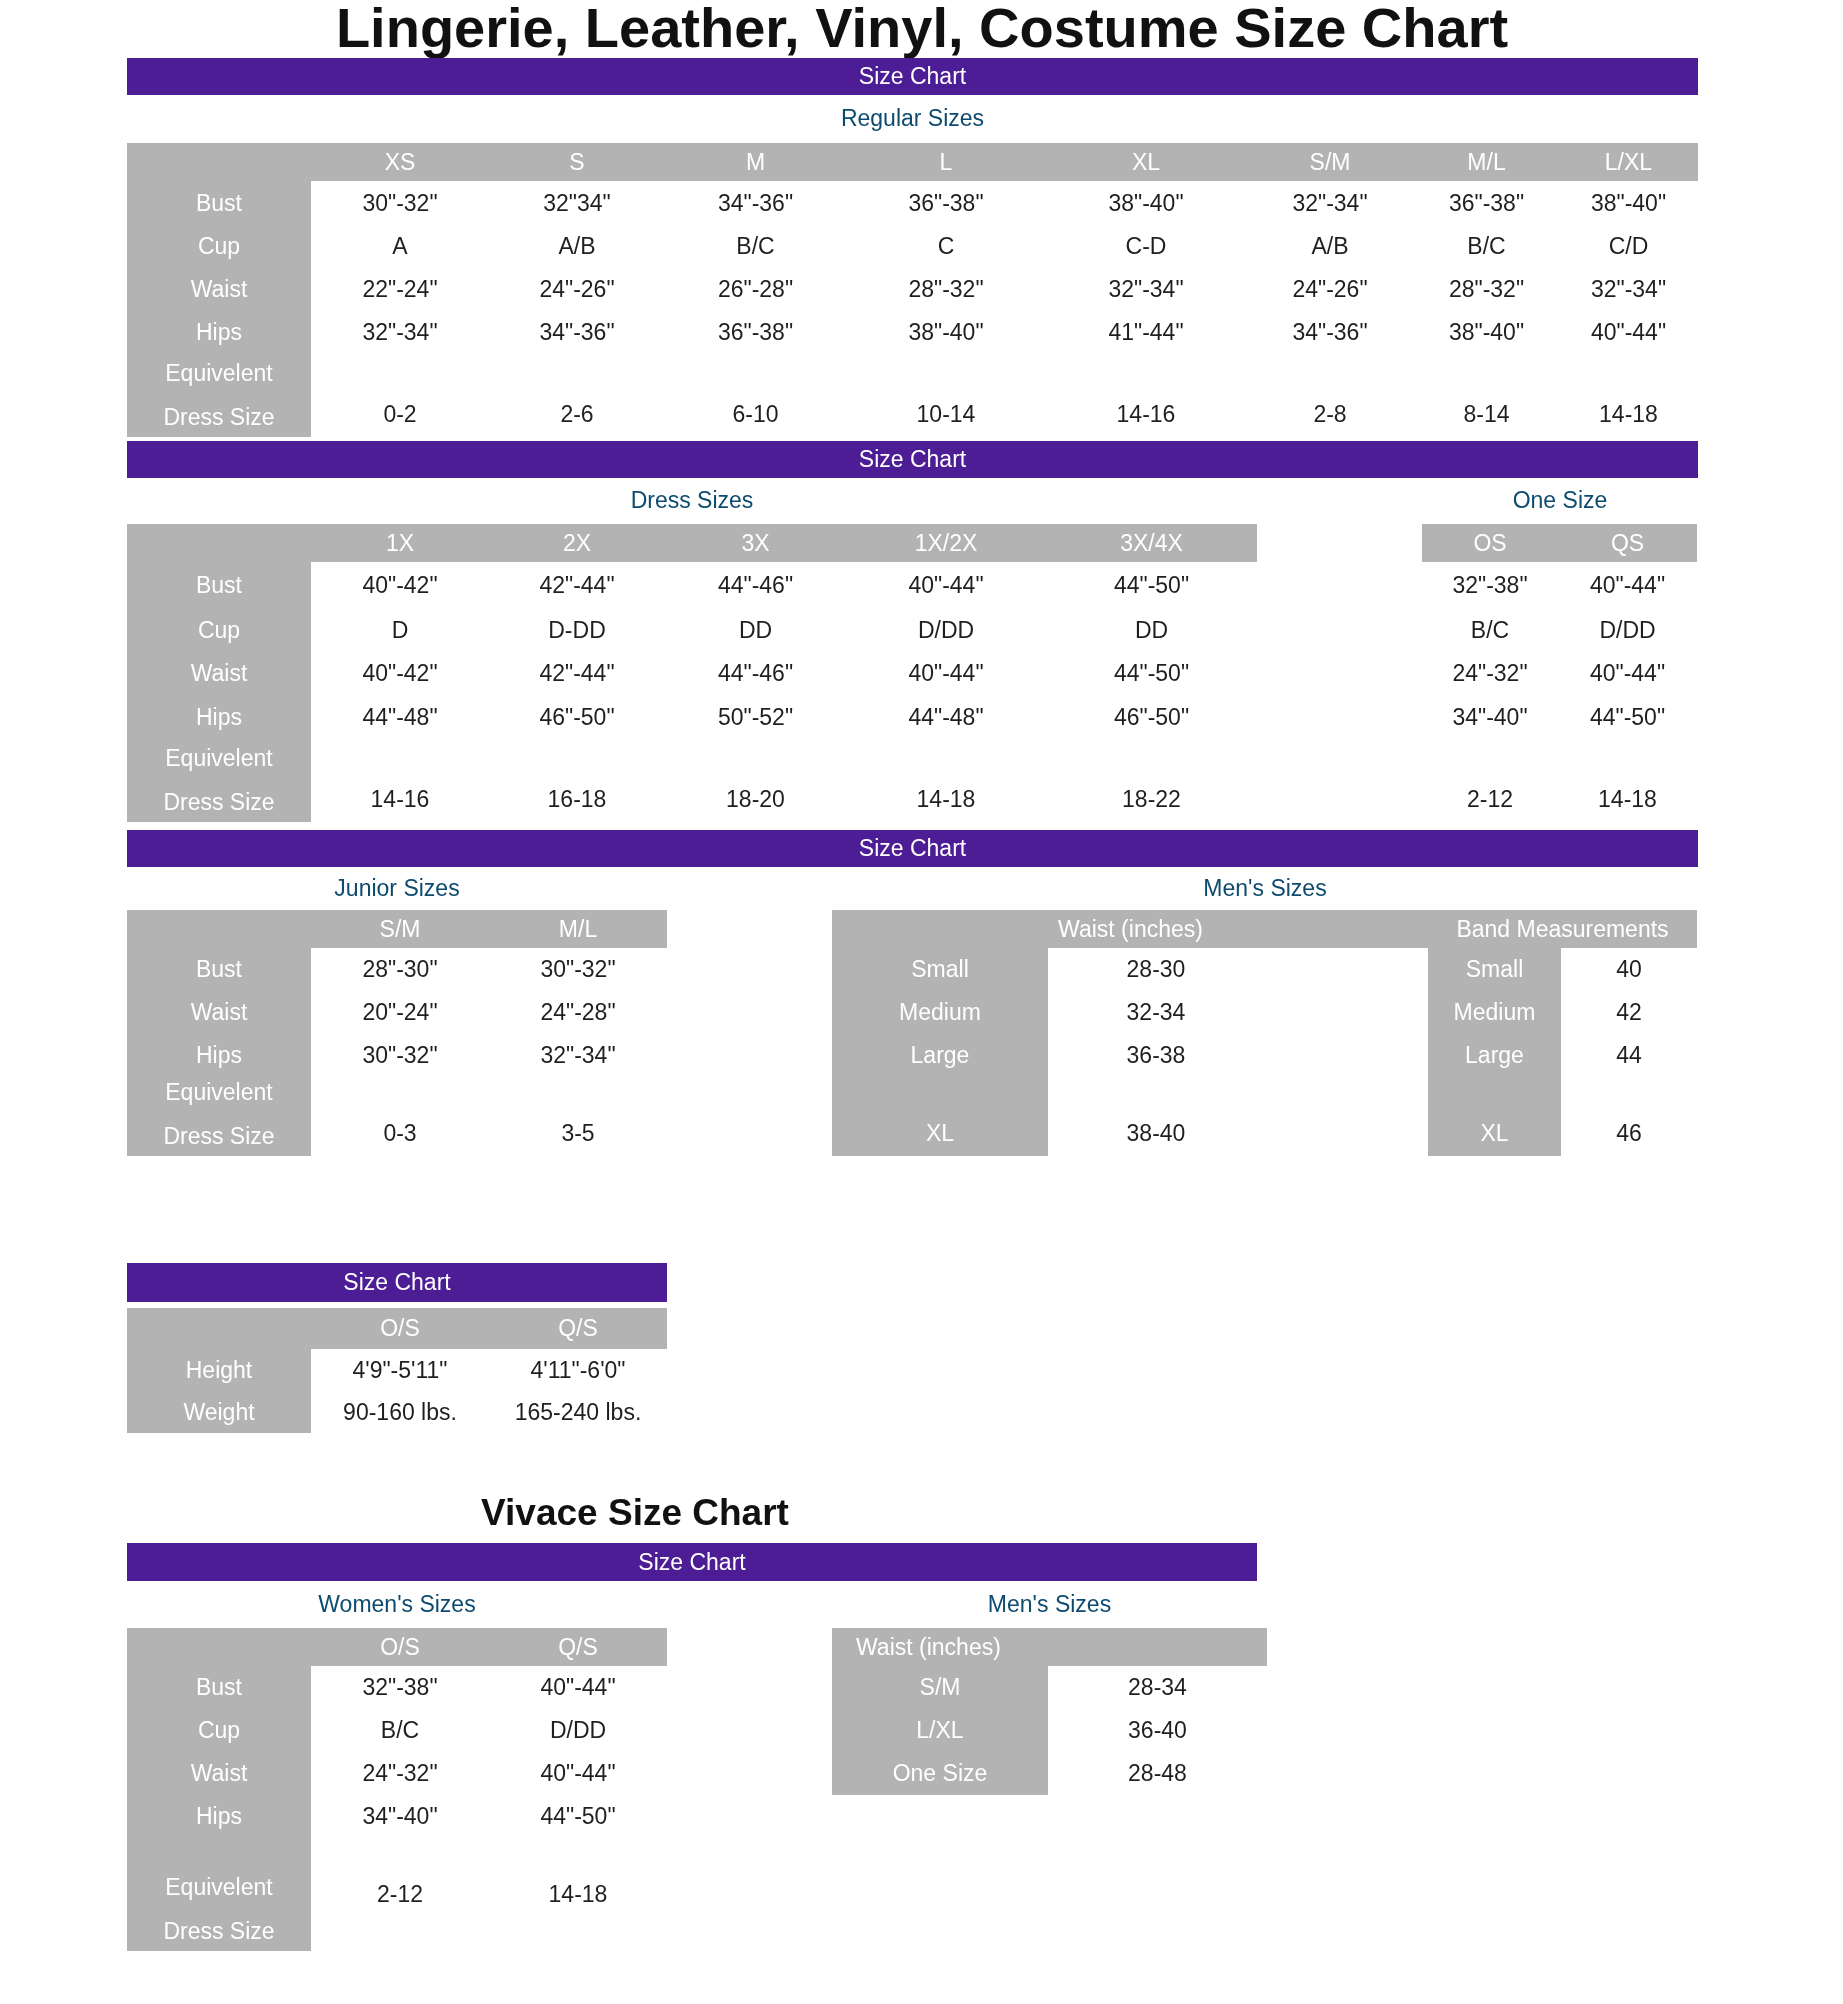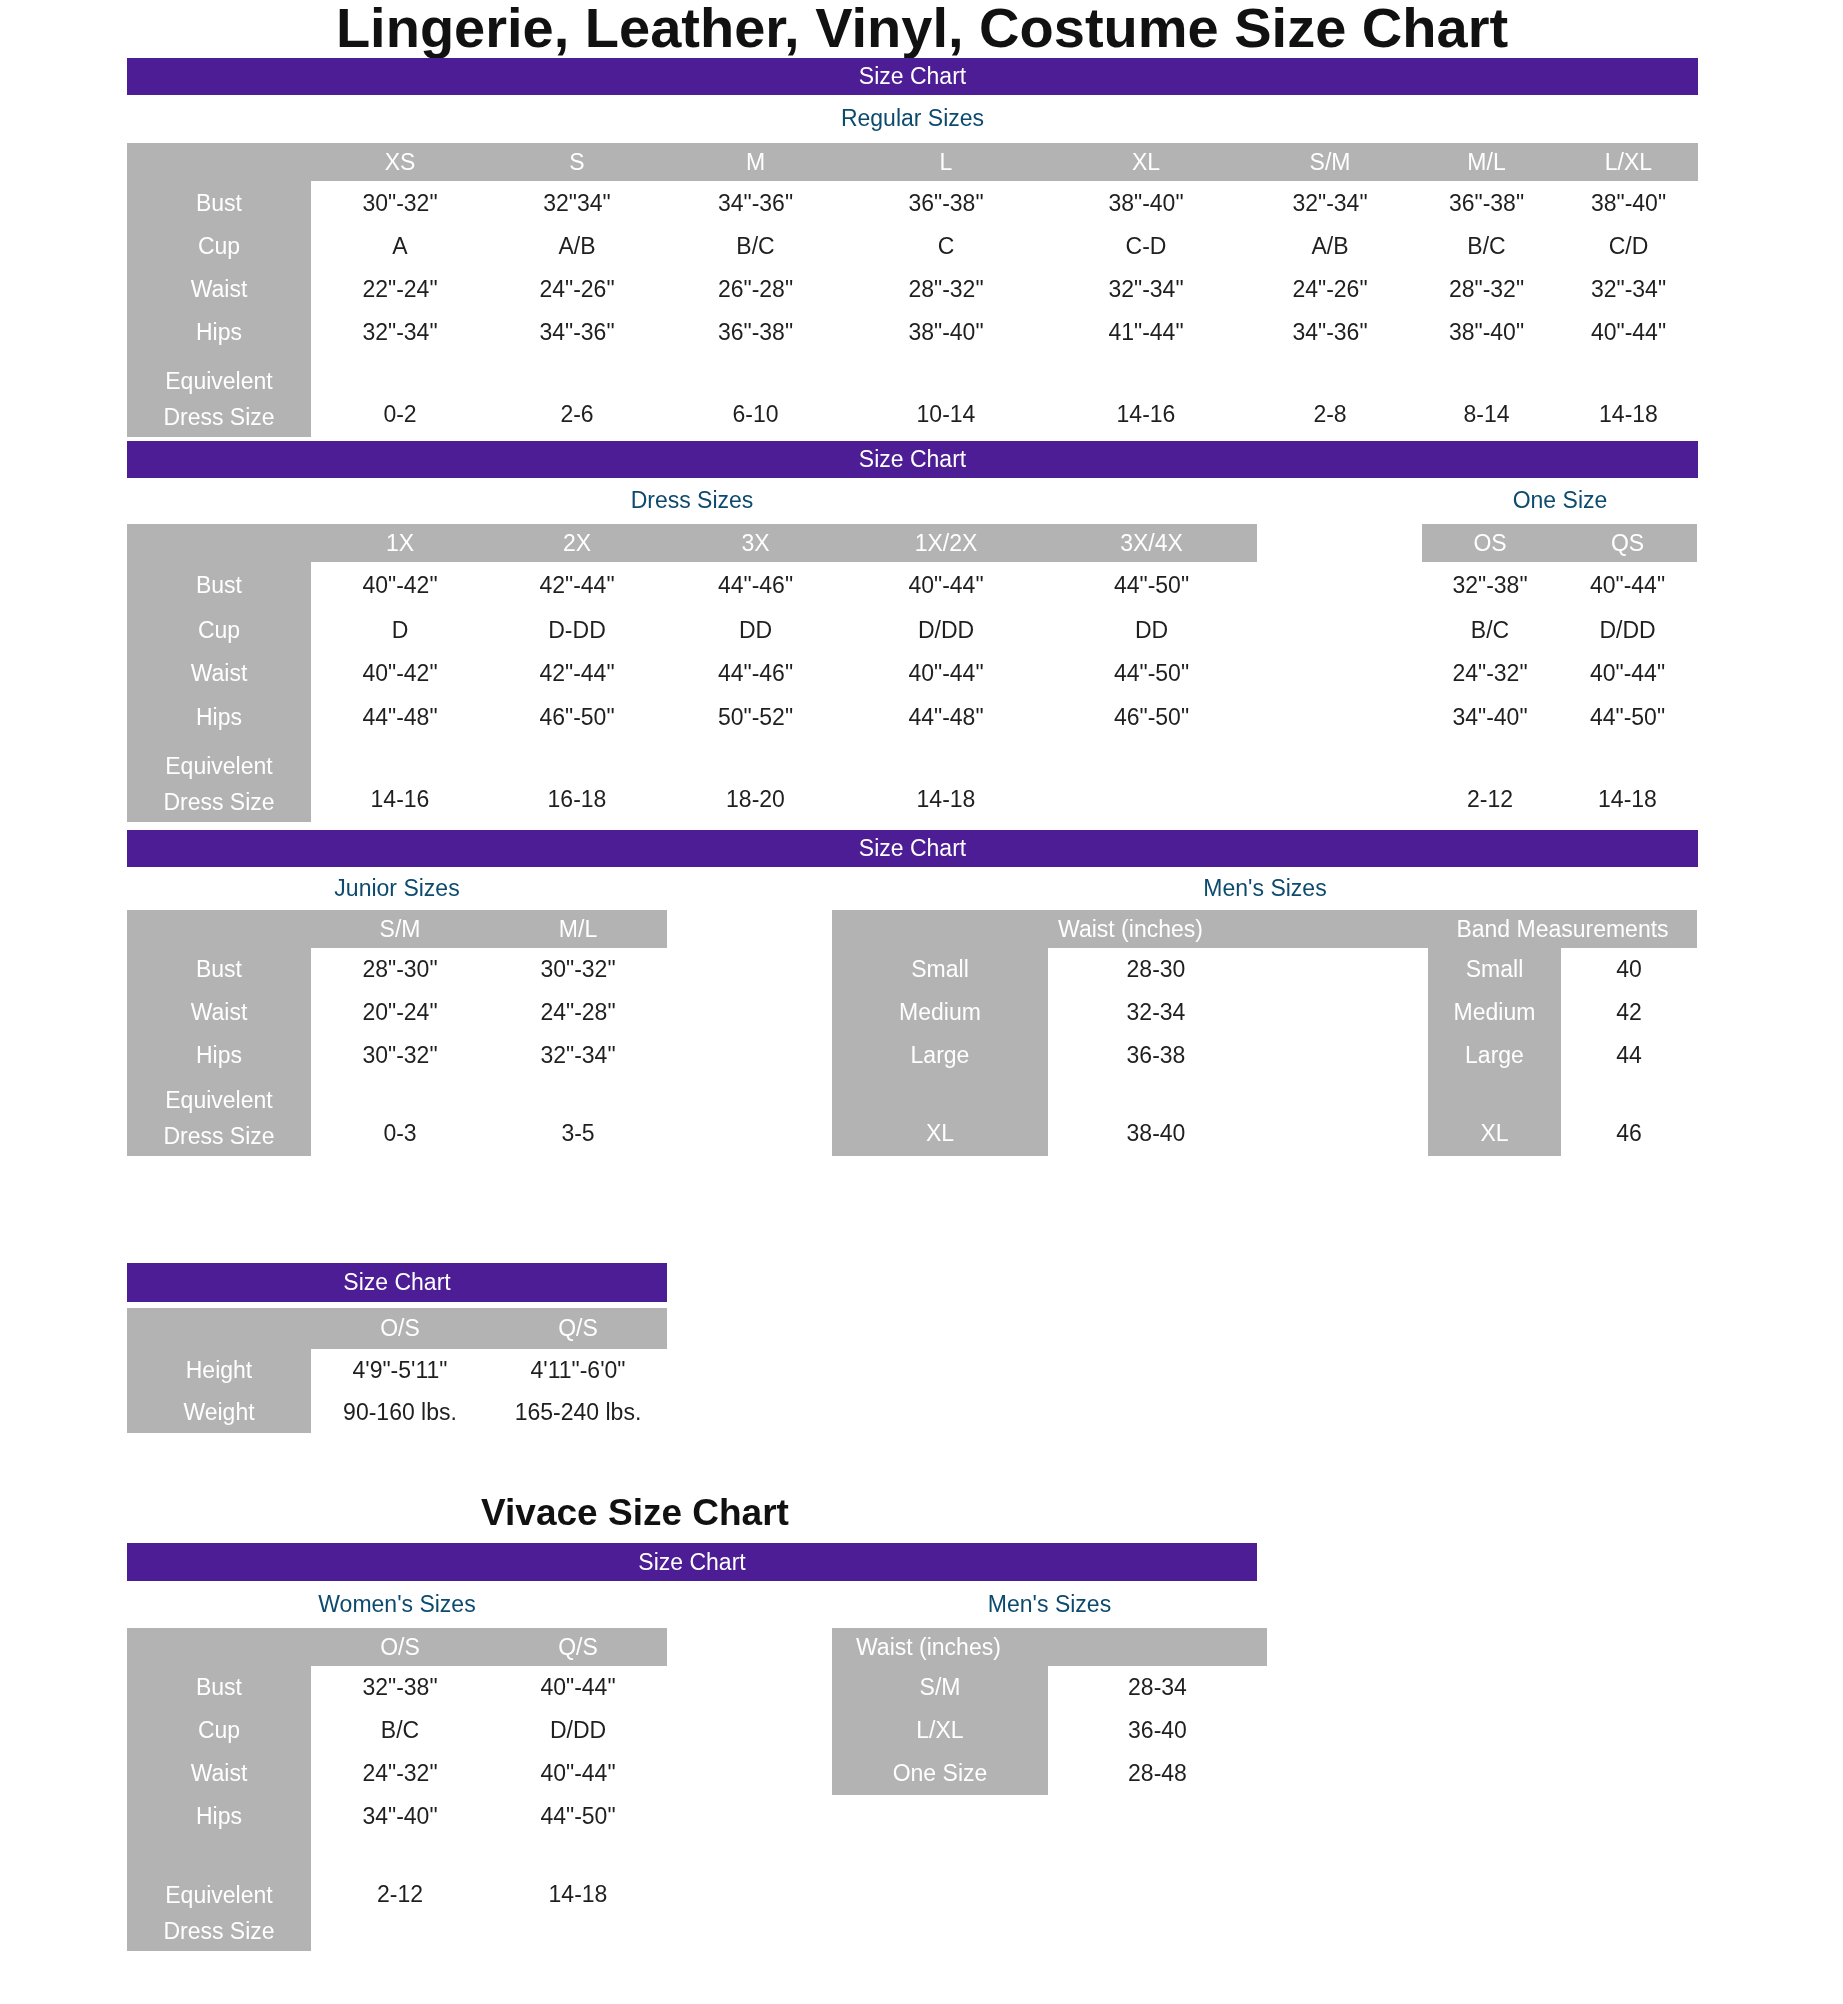--- a/index.html
+++ b/index.html
@@ -39,21 +39,21 @@
   }
   .g { background:#b3b3b3; color:#ffffff; }
   .vb { align-items:flex-end; padding-bottom:9px; box-sizing:border-box; }
   .l2 {
     flex-direction:column;
     justify-content:flex-end;
     align-items:center;
     padding-bottom:2.5px;
     box-sizing:border-box;
   }
-  .l2 span { line-height:36px; display:block; }
+  .l2 span { line-height:36px; display:block;margin-top:8px; }
   .hleft { justify-content:flex-start; padding-left:24px; box-sizing:border-box; }
 </style>
 </head>
 <body>
 
 <div class="canvas">
 
   <div class="abs title title-main" style="left:0px; top:1.3px; width:1844px; height:53px;">Lingerie, Leather, Vinyl, Costume Size Chart</div>
 
   <div class="abs bar" style="left:127px; top:58px; width:1571px; height:37px;">
@@ -169,20 +169,21 @@
     <div class="c">46"-50"</div>
 
     <div class="c g l2">
       <span>Equivelent</span>
       <span>Dress Size</span>
     </div>
     <div class="c vb">14-16</div>
     <div class="c vb">16-18</div>
     <div class="c vb">18-20</div>
     <div class="c vb">14-18</div>
+    <div class="c vb">18-22</div>
   </div>
 
   <div class="abs tbl" style="left:1422px; top:524px; grid-template-columns:136px 139px; grid-template-rows:38px 47px 43px 43px 44px 83px;">
     <div class="c g">OS</div>
     <div class="c g">QS</div>
     <div class="c">32"-38"</div>
     <div class="c">40"-44"</div>
     <div class="c">B/C</div>
     <div class="c">D/DD</div>
     <div class="c">24"-32"</div>

